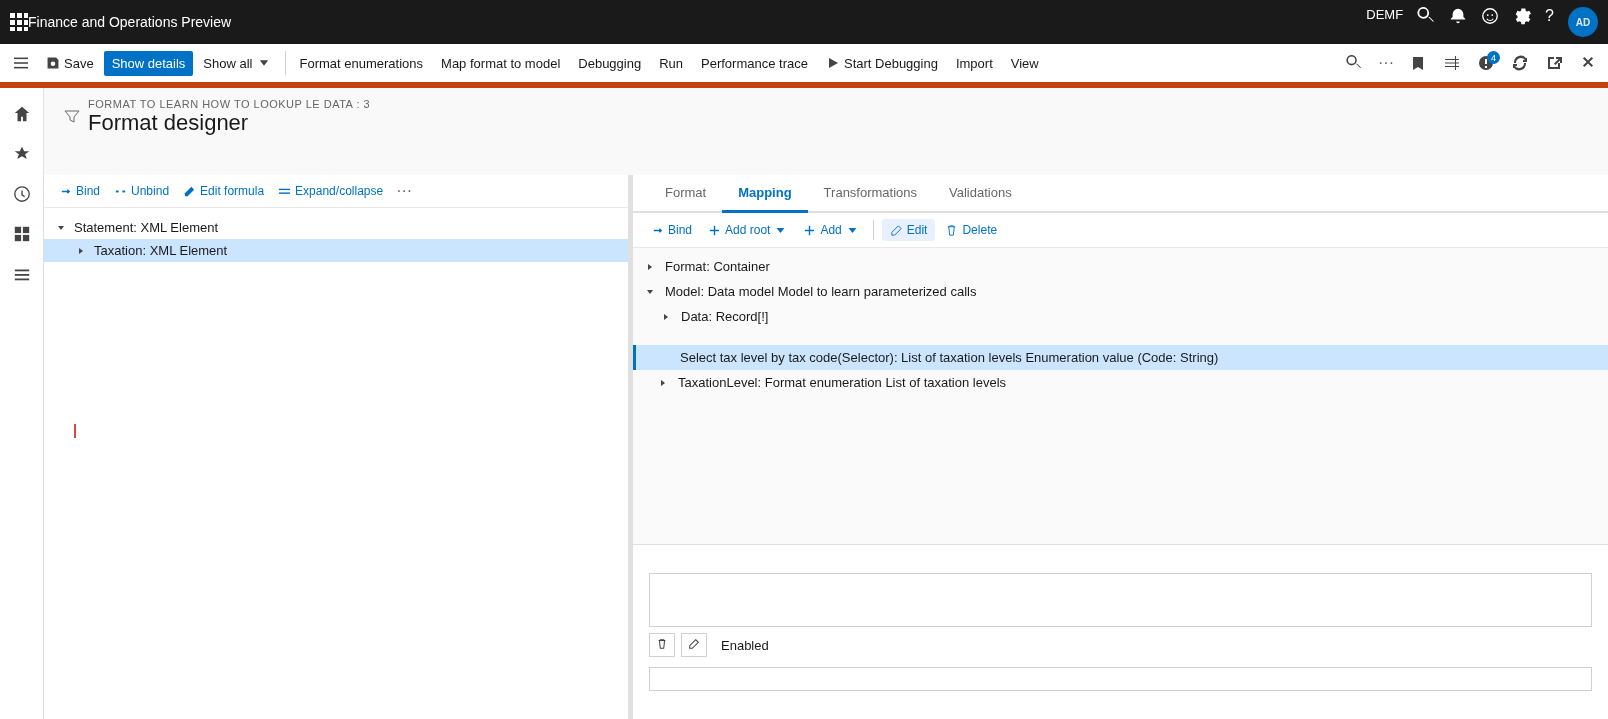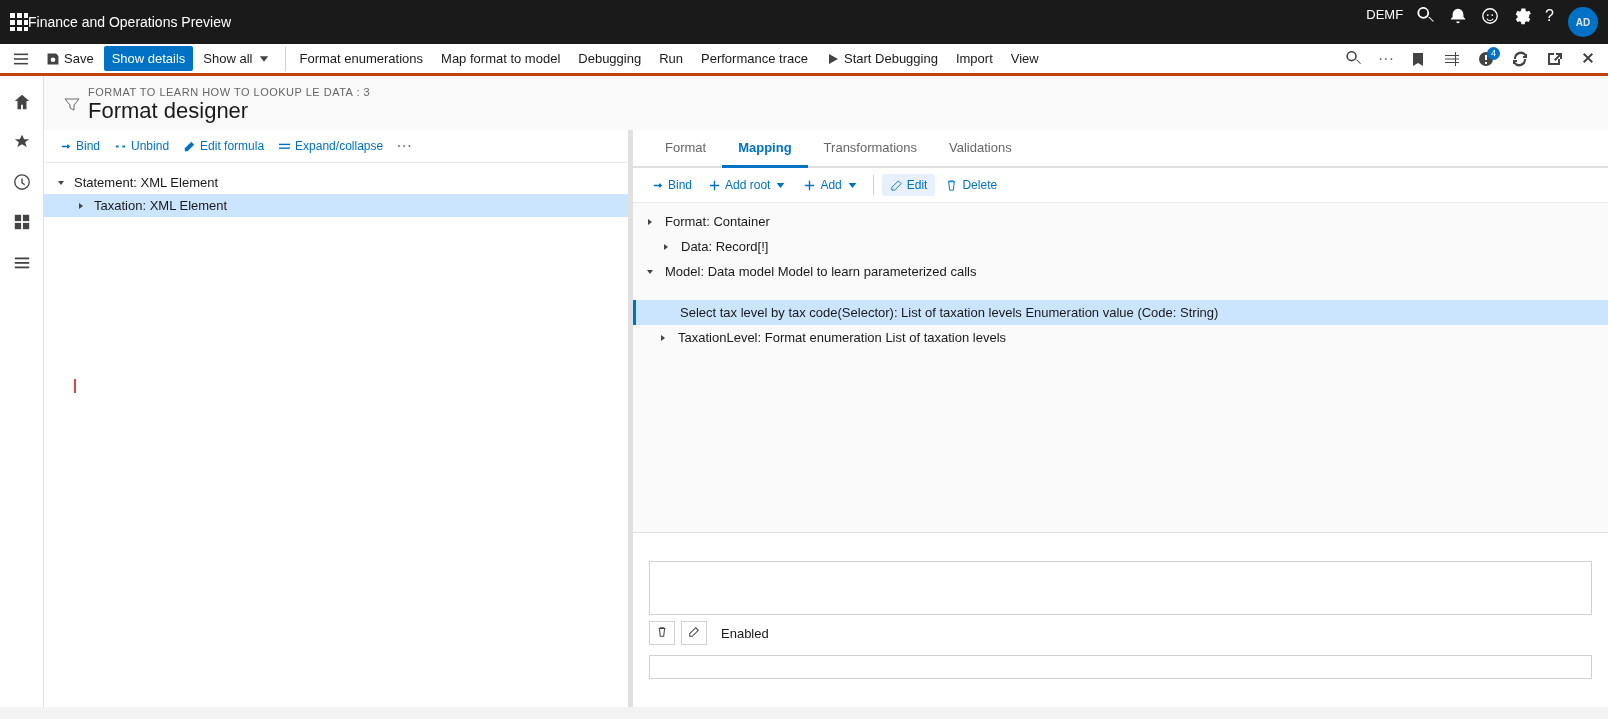--- a/index.html
+++ b/index.html
@@ -17,25 +17,25 @@
     .top-bar-grid { display: flex; align-items: center; gap: 6px; }
     .top-bar-grid svg { width: 18px; height: 18px; fill: #fff; }
     .app-title { color: #fff; font-size: 14px; font-weight: 400; flex: 1; }
     .top-bar-right { display: flex; align-items: flex-start; gap: 14px; margin-left: auto; }
     .top-bar-right span { color: #fff; font-size: 13px; cursor: pointer; }
     .avatar { background: #0072c6; color: #e5e5e5; border-radius: 50%; width: 30px; height: 30px; display: flex; align-items: center; justify-content: center; font-size: 10px; font-weight: 700; }
 
     
     .toolbar {
       background: #fff;
-      height: 32px;
+      height: 44px;
       display: flex;
       align-items: center;
       padding: 0 6px;
-      border-bottom: 3px solid #c2410c;
+      border-bottom: 6px solid #c2410c;
       gap: 2px;
     }
     .toolbar-btn {
       display: flex; align-items: center; gap: 4px;
       padding: 5px 8px;
       cursor: pointer;
       border: none; background: transparent;
       font-size: 13px; color: #1a1a1a;
       border-radius: 2px;
     }
@@ -50,21 +50,21 @@
     
     .layout { display: flex; height: calc(719px - 44px - 44px); }
     .sidenav {
       width: 44px; background: #fff; border-right: 1px solid #e0e0e0;
       display: flex; flex-direction: column; align-items: center; padding: 8px 0; gap: 4px;
     }
     .sidenav-btn { width: 36px; height: 36px; display: flex; align-items: center; justify-content: center; cursor: pointer; border-radius: 2px; }
     .sidenav-btn svg { width: 18px; height: 18px; fill: #444; }
 
     
-    .main-content { flex: 1; display: flex; flex-direction: column; overflow: hidden; background: #f9f9f9; }
+    .main-content { flex: 1; display: flex; flex-direction: column; overflow: hidden; background: #f9f9f9; gap: 33px; }
 
     
     .page-header { padding: 10px 20px 6px 20px; background: #f9f9f9; display: flex; align-items: center; gap: 8px; }
     .filter-icon svg { width: 16px; height: 16px; fill: #666; }
     .breadcrumb-area { flex: 1; }
     .breadcrumb-text { font-size: 11px; color: #666; text-transform: uppercase; letter-spacing: 0.5px; }
     .page-title { font-size: 22px; font-weight: 300; color: #1a1a1a; }
 
     
     .designer-area { display: flex; flex: 1; overflow: hidden; }
@@ -428,36 +428,36 @@
 
           <div class="mt-item">
             <div class="mt-chevron">
               <svg viewBox="0 0 10 10" fill="#444">
                   <path d="M3 2l4 3-4 3z"></path>
                 </svg>
             </div>
             <span>Format: Container</span>
           </div>
 
+          <div class="mt-item">
+            <div class="mt-chevron">
+              <svg viewBox="0 0 10 10" fill="#444">
+                  <path d="M2 3l3 4 3-4z"></path>
+                </svg>
+            </div>
+            <span>Model: Data model Model to learn parameterized calls</span>
+          </div>
+
           <div class="mt-item" style="padding-left:28px;">
             <div class="mt-chevron">
               <svg viewBox="0 0 10 10" fill="#444">
                   <path d="M3 2l4 3-4 3z"></path>
                 </svg>
             </div>
             <span>Data: Record[!]</span>
-          </div>
-
-          <div class="mt-item">
-            <div class="mt-chevron">
-              <svg viewBox="0 0 10 10" fill="#444">
-                  <path d="M2 3l3 4 3-4z"></path>
-                </svg>
-            </div>
-            <span>Model: Data model Model to learn parameterized calls</span>
           </div>
 
           <div class="mt-item selected" style="padding-left:44px;margin-top:16px;">
             <span>Select tax level by tax code(Selector): List of taxation levels Enumeration value (Code: String)</span>
           </div>
 
           <div class="mt-item" style="padding-left:25px;">
             <div class="mt-chevron">
               <svg viewBox="0 0 10 10" fill="#444">
                   <path d="M3 2l4 3-4 3z"></path>

